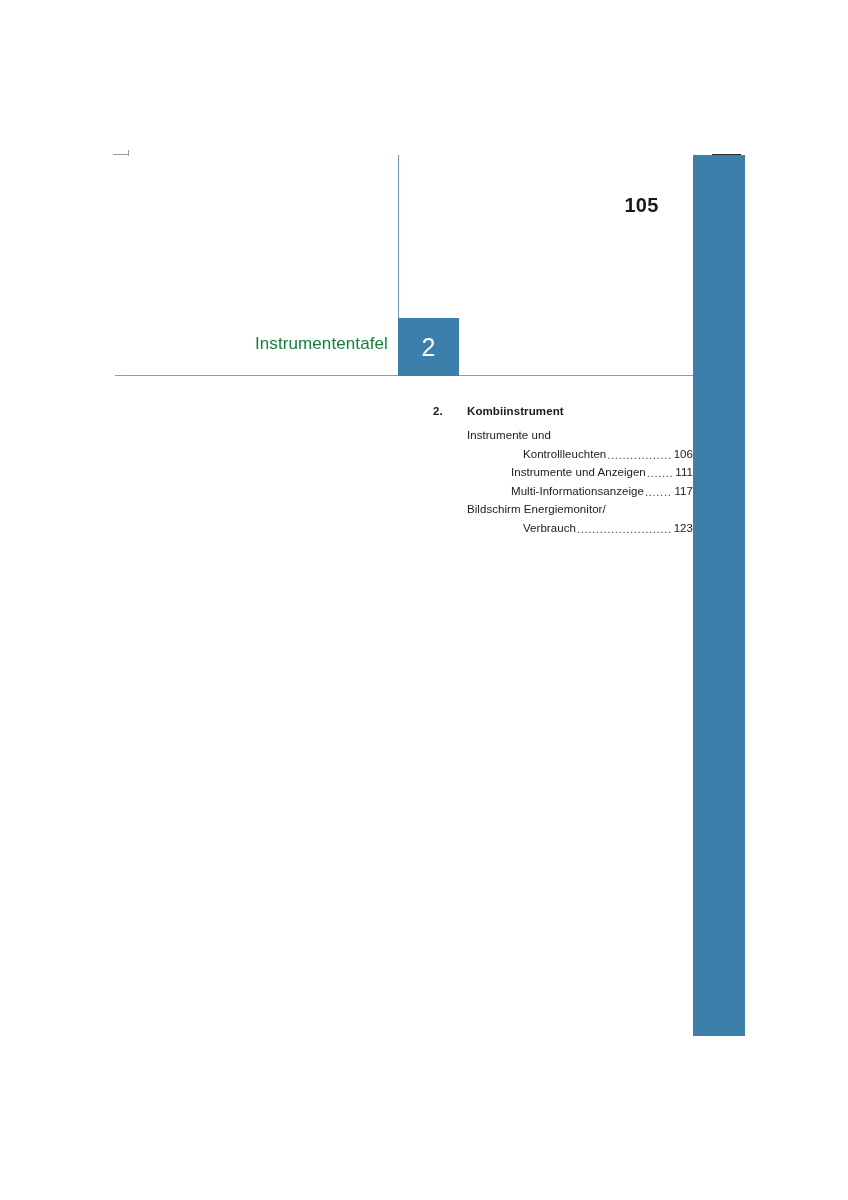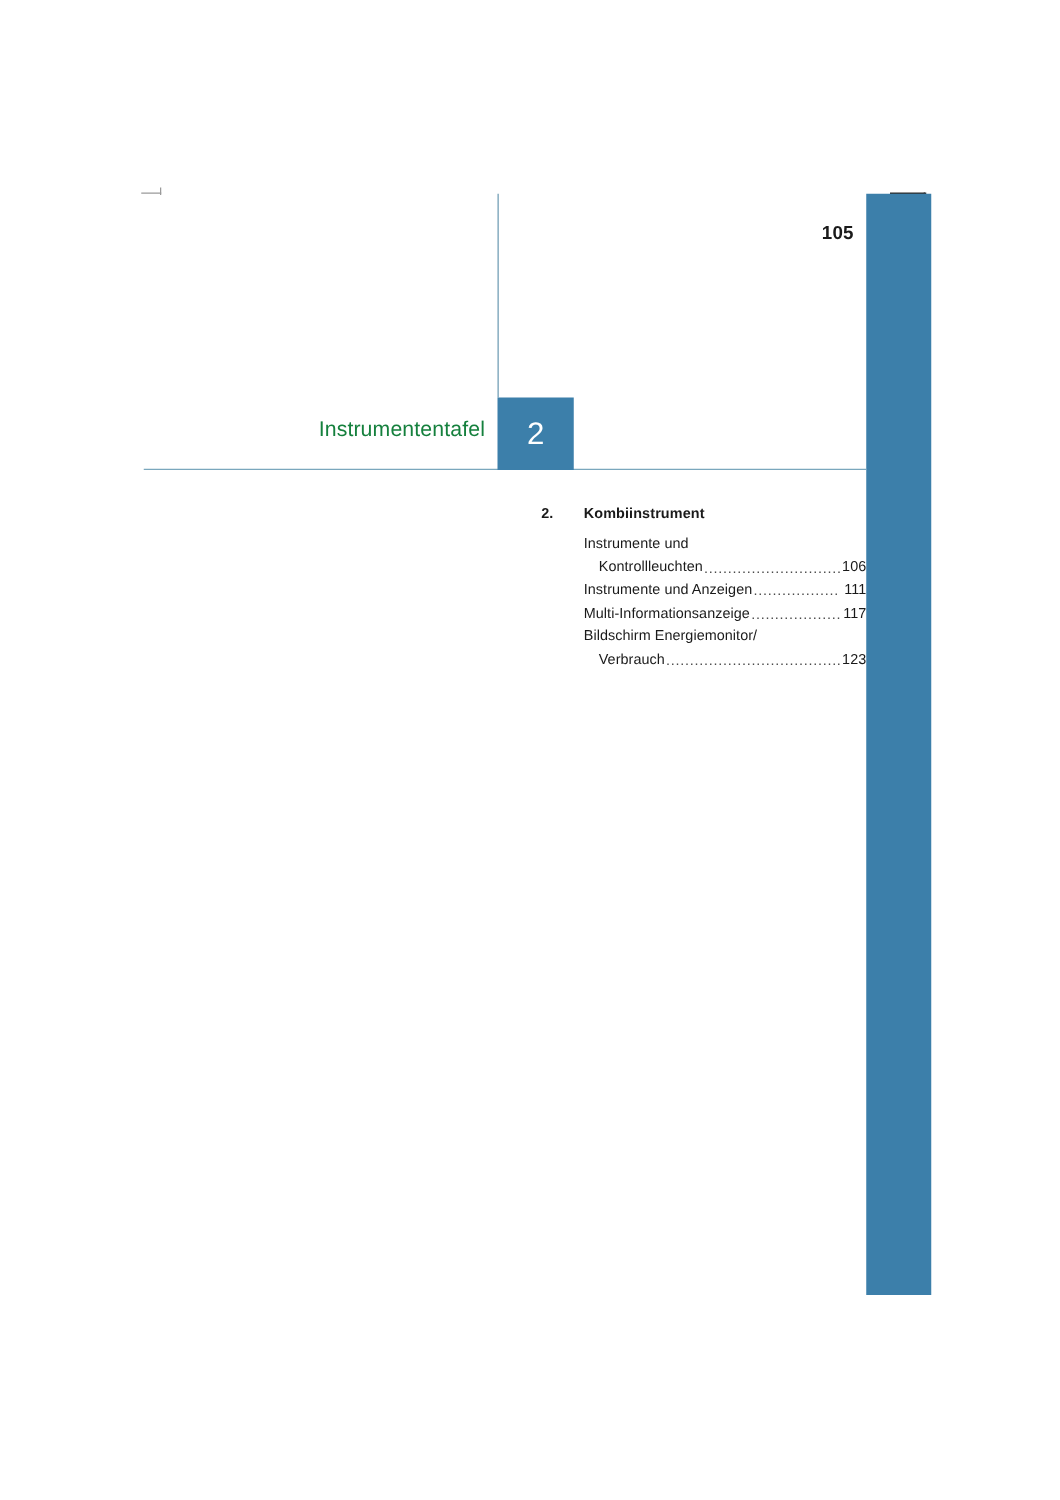--- a/index.html
+++ b/index.html
@@ -68,24 +68,24 @@
     top: 155px;
     width: 52px;
     height: 881px;
     background: #3c7faa;
   }
 
   
   .page-number {
     position: absolute;
     left: 600px;
-    top: 178px;
+    top: 194px;
     width: 83px;
-    text-align: right;
-    font-size: 15px;
+    text-align: center;
+    font-size: 20px;
     font-weight: bold;
     color: #1a1a1a;
     letter-spacing: 0.2px;
   }
 
   
   .vert-rule {
     position: absolute;
     left: 398px;
     top: 155px;
@@ -190,20 +190,21 @@
   .toc-line2 {
     display: flex;
     align-items: flex-end;
     white-space: nowrap;
   }
   .toc-line2.indent {
     padding-left: 12px;
   }
   .toc-text {
     flex: 0 0 auto;
+    margin-left: 44px;
   }
   .toc-leader {
     flex: 1 1 auto;
     overflow: hidden;
     height: 14px;
     margin: 0 1px 0 1px;
     position: relative;
   }
   .toc-leader::after {
     content: "........................................................................";

